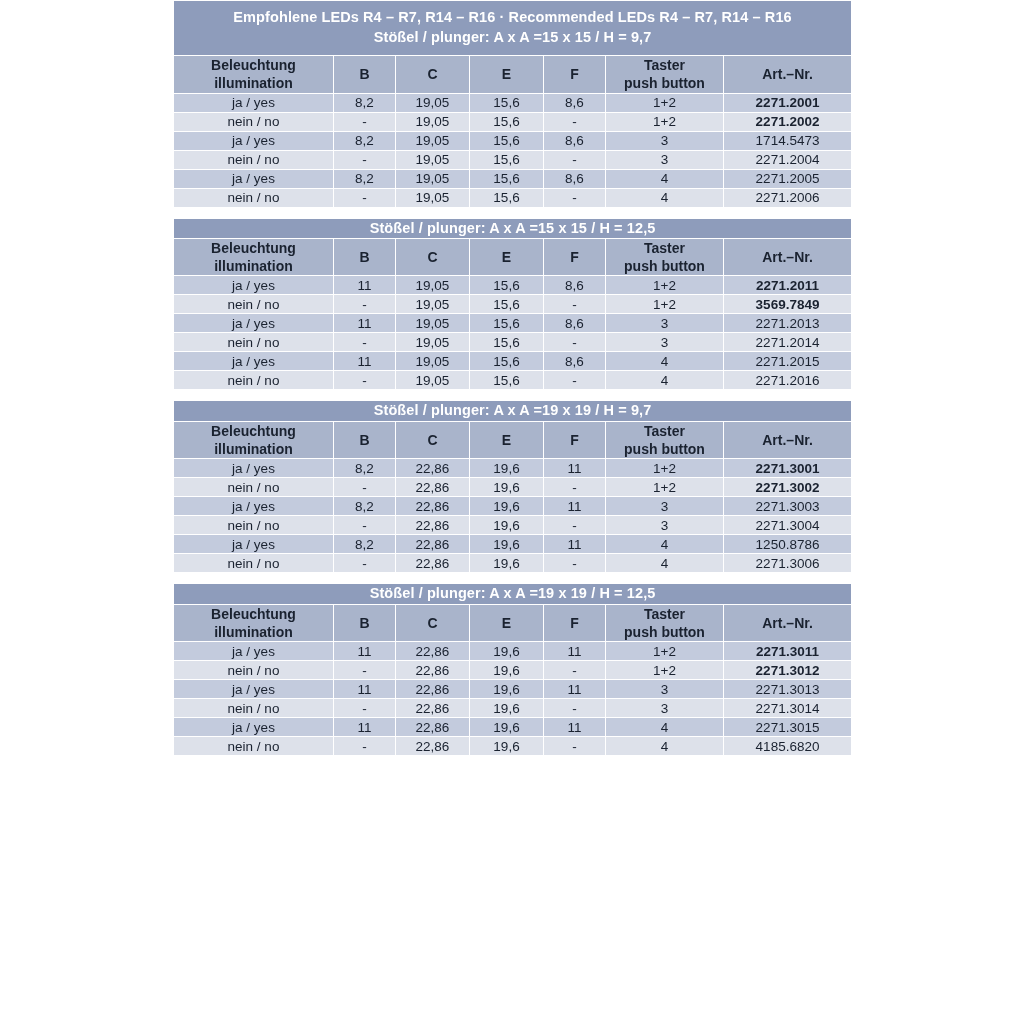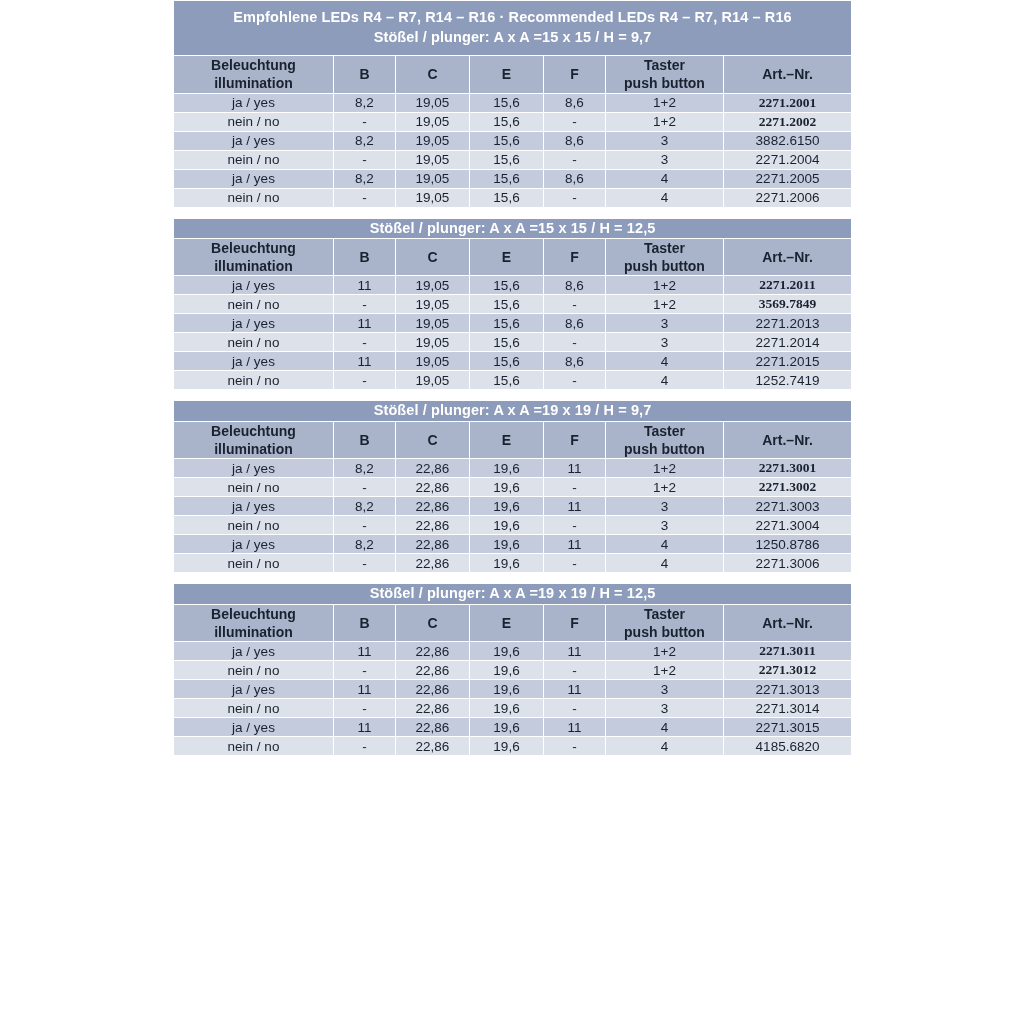--- a/index.html
+++ b/index.html
@@ -61,21 +61,21 @@
     text-align: center;
     font-size: 13.5px;
     color: #1a2230;
     height: 18px;
     padding: 4px 2px 5px 2px;
     vertical-align: middle;
   }
   .row-a .cell { background: #c3cbdd; }
   .row-b .cell { background: #dde1ea; }
   .art { font-weight: normal; }
-  .art.bold { font-weight: bold; font-family: Liberation Serif, serif; }
+  .art.bold { font-weight: bold; }
 
   
   col.c-illum { width: 160px; }
   col.c-b     { width: 62px; }
   col.c-c     { width: 74px; }
   col.c-e     { width: 74px; }
   col.c-f     { width: 62px; }
   col.c-btn   { width: 118px; }
   col.c-art   { width: 128px; }
   .banner-row td { border: 1px solid #ffffff; }
@@ -135,21 +135,21 @@
             <td class="cell">1+2</td>
             <td class="cell art bold">2271.2002</td>
           </tr>
           <tr class="row-a">
             <td class="cell">ja / yes</td>
             <td class="cell">8,2</td>
             <td class="cell">19,05</td>
             <td class="cell">15,6</td>
             <td class="cell">8,6</td>
             <td class="cell">3</td>
-            <td class="cell art">3882.6150</td>
+            <td class="cell art">1714.5473</td>
           </tr>
           <tr class="row-b">
             <td class="cell">nein / no</td>
             <td class="cell">-</td>
             <td class="cell">19,05</td>
             <td class="cell">15,6</td>
             <td class="cell">-</td>
             <td class="cell">3</td>
             <td class="cell art">2271.2004</td>
           </tr>
@@ -237,21 +237,21 @@
             <td class="cell">4</td>
             <td class="cell art">2271.2015</td>
           </tr>
           <tr class="row-b">
             <td class="cell">nein / no</td>
             <td class="cell">-</td>
             <td class="cell">19,05</td>
             <td class="cell">15,6</td>
             <td class="cell">-</td>
             <td class="cell">4</td>
-            <td class="cell art">1252.7419</td>
+            <td class="cell art">2271.2016</td>
           </tr>
           <tr>
             <td colspan="7" style="border: none; height: 10px; background: rgb(255, 255, 255);"></td>
           </tr>
           <tr class="banner-row">
             <td colspan="7" class="banner">Stößel / plunger: A x A =19 x 19 / H = 9,7</td>
           </tr>
           <tr>
             <th class="hdr">
               <div>Beleuchtung</div>

